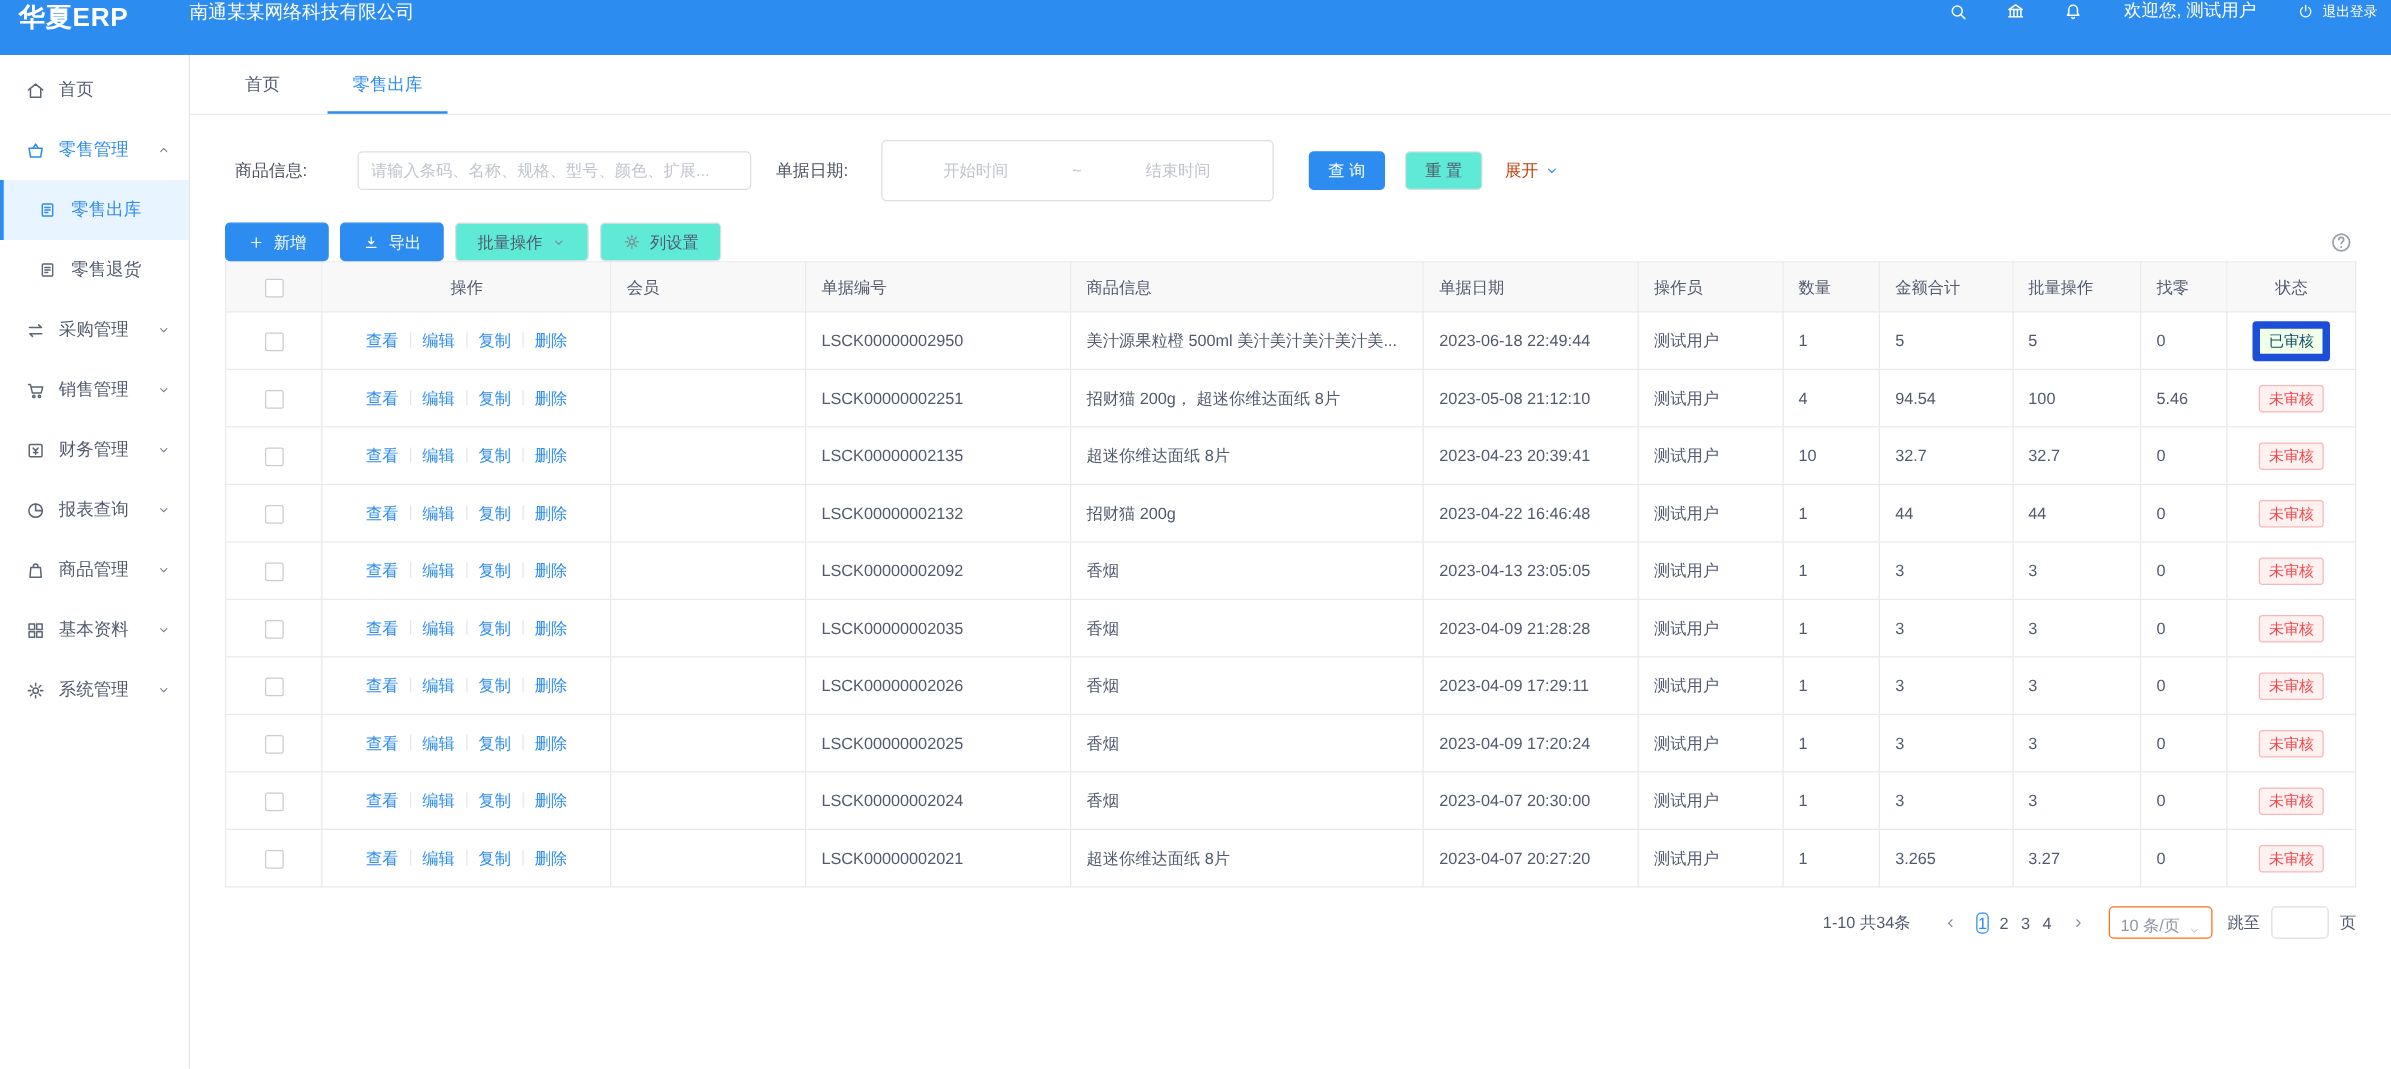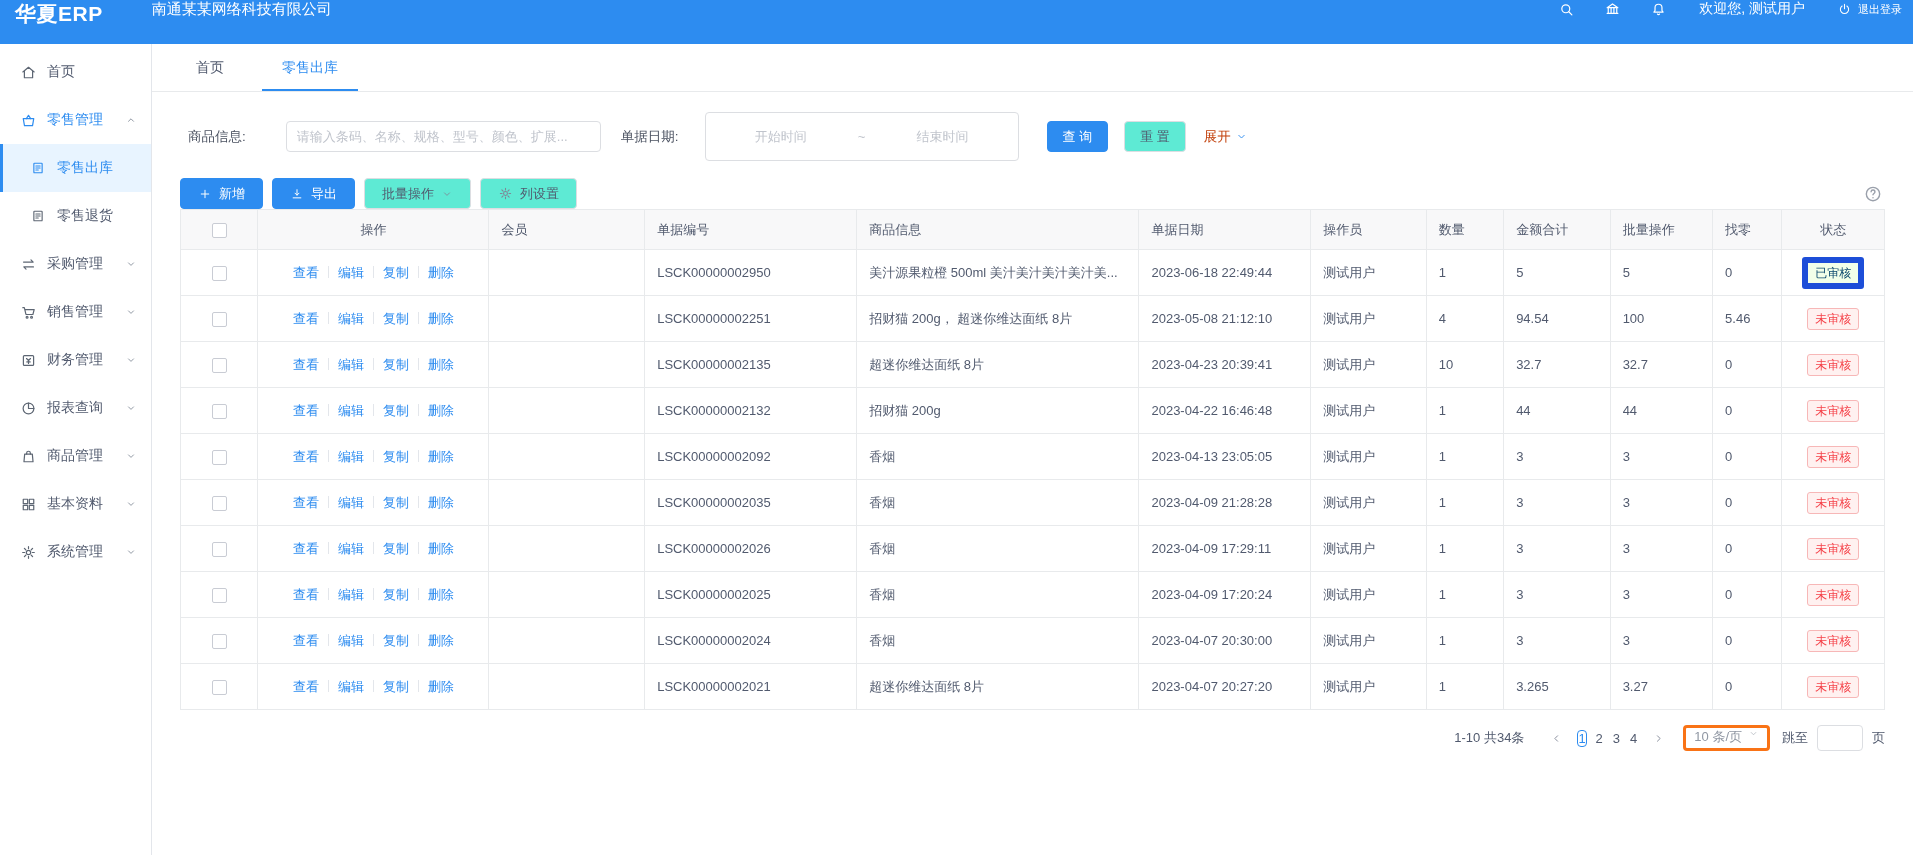--- a/index.html
+++ b/index.html
@@ -76,21 +76,21 @@
   .tag { display:inline-block; padding:2px 7px; font-size:12px; line-height:16px; border-radius:3px; }
   .tag.approved { color:#0c4a6e; background:#f2ffe9; border:6px solid #1d4ed8; }
   .tag.pending  { color:#f5434a; background:#fff1f0; border:1px solid #f7b7b7; }
 
   
   .pagefoot { display:flex; justify-content:flex-end; align-items:center; margin-top:15px; font-size:13px; color:#515a6e; }
   .pg-summary { margin-right:16px; }
   .pg-btn { min-width:25px; height:25px; line-height:23px; text-align:center; border-radius:4px; cursor:pointer; margin:0 4px; background:#fff; border:1px solid transparent; }
   .pg-btn.arrow { display:inline-flex; align-items:center; justify-content:center; color:#808695; }
   .pg-btn.current { border-color:#2d8cf0; color:#2d8cf0; }
-  .pg-size { height:26px; border:3px solid #f97316; border-radius:4px; display:flex; align-items:flex-start; padding:0 8px; gap:6px; color:#9097a3; margin-left:8px; cursor:pointer; white-space:nowrap; }
+  .pg-size { height:26px; border:1px solid #f97316; border-radius:4px; display:flex; align-items:flex-end; padding:0 8px; gap:6px; color:#9097a3; margin-left:8px; cursor:pointer; white-space:nowrap; }
   .pg-size svg { color:#b0b5bd; }
   .pg-jump { display:flex; align-items:center; gap:9px; margin-left:12px; }
   .pg-input { width:46px; height:26px; border:1px solid #dcdee2; border-radius:4px; outline:none; padding:0 6px; font-size:13px; }
 </style>
 </head>
 <body>
 
 <div>
 
   <header class="topbar">

